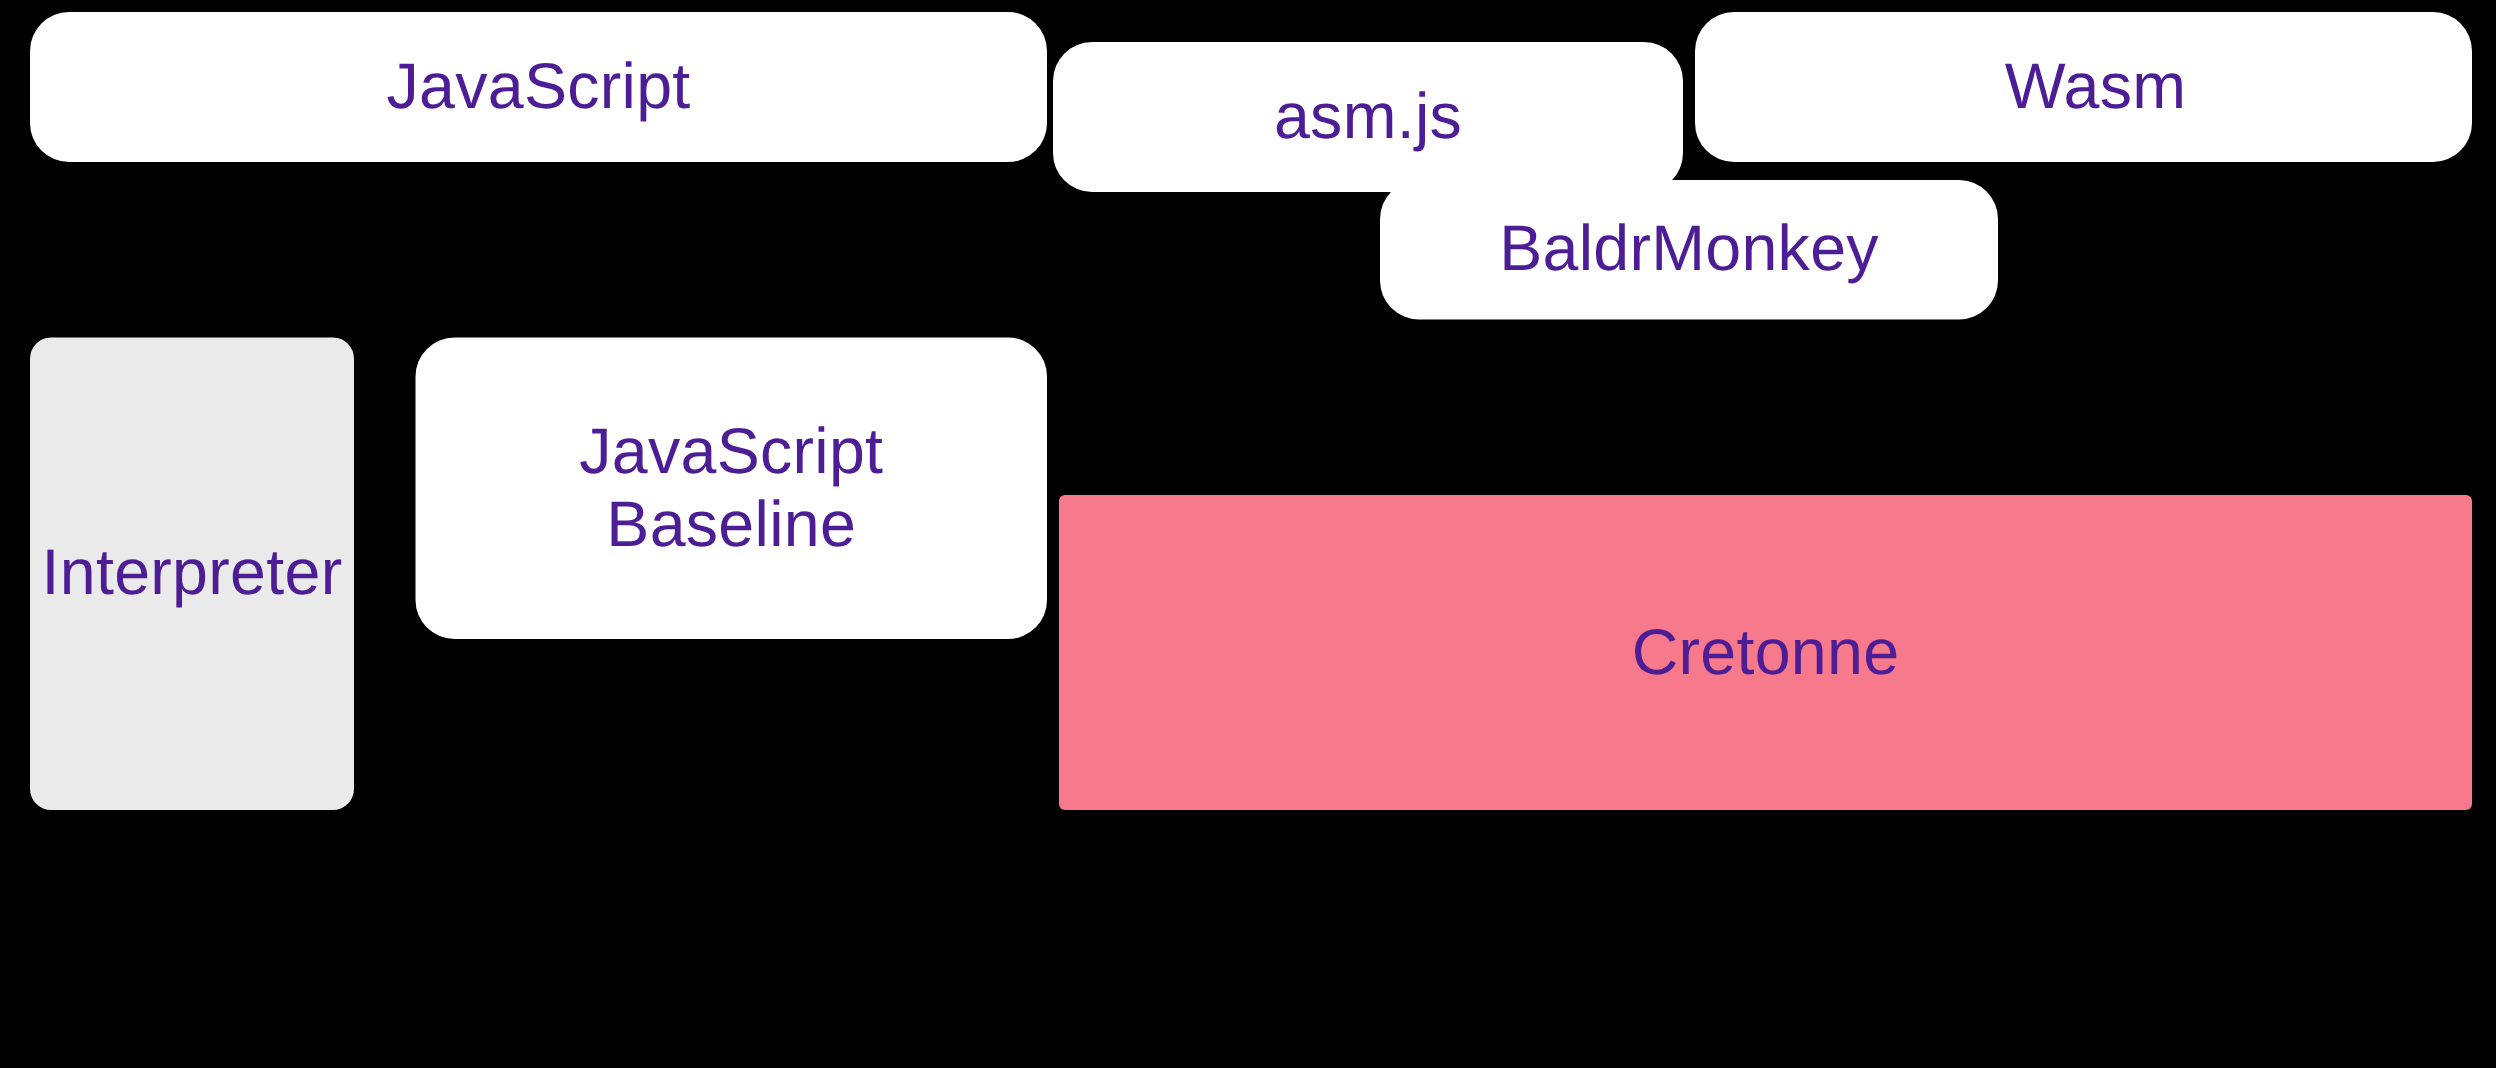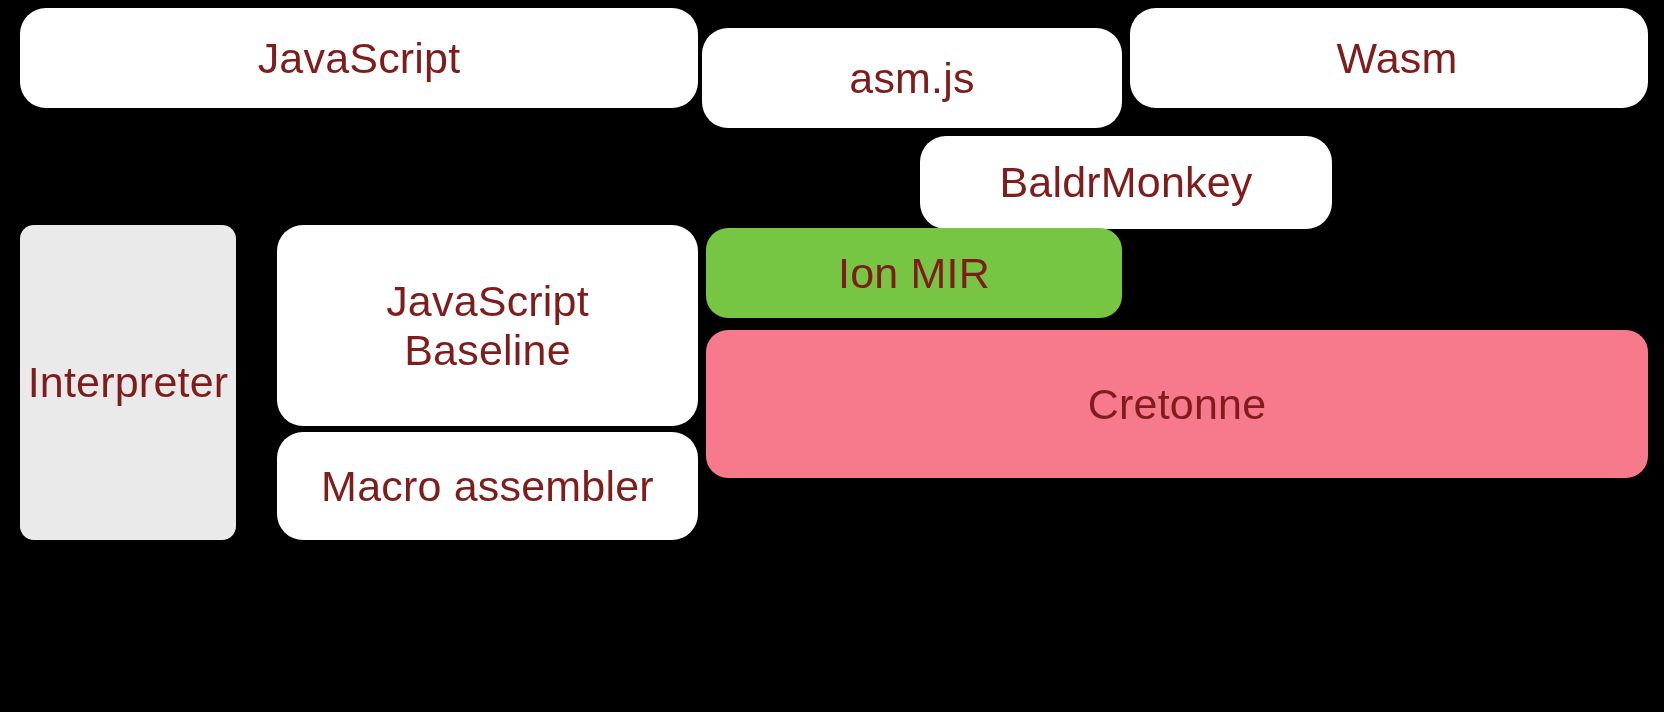--- a/index.html
+++ b/index.html
@@ -19,63 +19,61 @@
     height: 712px;
     background: #000000;
   }
   .node {
     position: absolute;
     box-sizing: border-box;
     display: flex;
     align-items: center;
     justify-content: center;
     text-align: center;
-    color: #7f1d1d;
+    color: #4c1d95;
     font-size: 43px;
     line-height: 1.12;
     border-radius: 26px;
     background: #ffffff;
     letter-spacing: 0.2px;
     white-space: pre-line;
   }
   .node.gray  { background: #eaeaea; }
   .node.green { background: #76c644; }
   .node.pink  { background: #f7798c; }
 
   
   #n-javascript      { left: 20px;   top: 8px;   width: 678px; height: 100px; }
   #n-asmjs           { left: 702px;  top: 8px;   width: 420px; height: 100px; margin-top: 20px; }
   #n-wasm            { left: 1130px; top: 8px;   width: 518px; height: 100px; padding-left: 16px; }
 
   
   #n-js-bytecode     { left: 20px;   top: 120px; width: 892px; height: 93px; }
-  #n-baldrmonkey     { left: 920px;  top: 120px; width: 412px; height: 93px; margin-top: 16px; }
+  #n-baldrmonkey     { left: 920px;  top: 120px; width: 412px; height: 93px; }
 
   
   #n-interpreter     { left: 20px;   top: 225px; width: 216px; height: 315px; border-radius: 14px; }
   #n-js-baseline     { left: 277px;  top: 225px; width: 421px; height: 201px; }
   #n-macro-assembler { left: 277px;  top: 432px; width: 421px; height: 108px; }
   #n-ion-mir         { left: 706px;  top: 228px; width: 416px; height: 90px;  border-radius: 22px; }
-  #n-cretonne        { left: 706px;  top: 330px; width: 942px; height: 148px; border-radius: 22px; }
+  #n-cretonne        { left: 706px;  top: 330px; width: 942px; height: 210px; border-radius: 4px; }
 
   
   #n-native-code     { left: 277px;  top: 548px; width: 1371px; height: 97px; }
 </style>
 </head>
 <body>
 
 <div id="stack-diagram">
 
   <div class="node" id="n-javascript">JavaScript</div>
   <div class="node" id="n-asmjs">asm.js</div>
   <div class="node" id="n-wasm">Wasm</div>
 
   <div class="node" id="n-baldrmonkey">BaldrMonkey</div>
 
   <div class="node gray" id="n-interpreter">Interpreter</div>
   <div class="node" id="n-js-baseline">JavaScript
 Baseline</div>
-  <div class="node" id="n-macro-assembler">Macro assembler</div>
-  <div class="node green" id="n-ion-mir">Ion MIR</div>
   <div class="node pink" id="n-cretonne">Cretonne</div>
 
 
 </div>
 
 </body></html>

